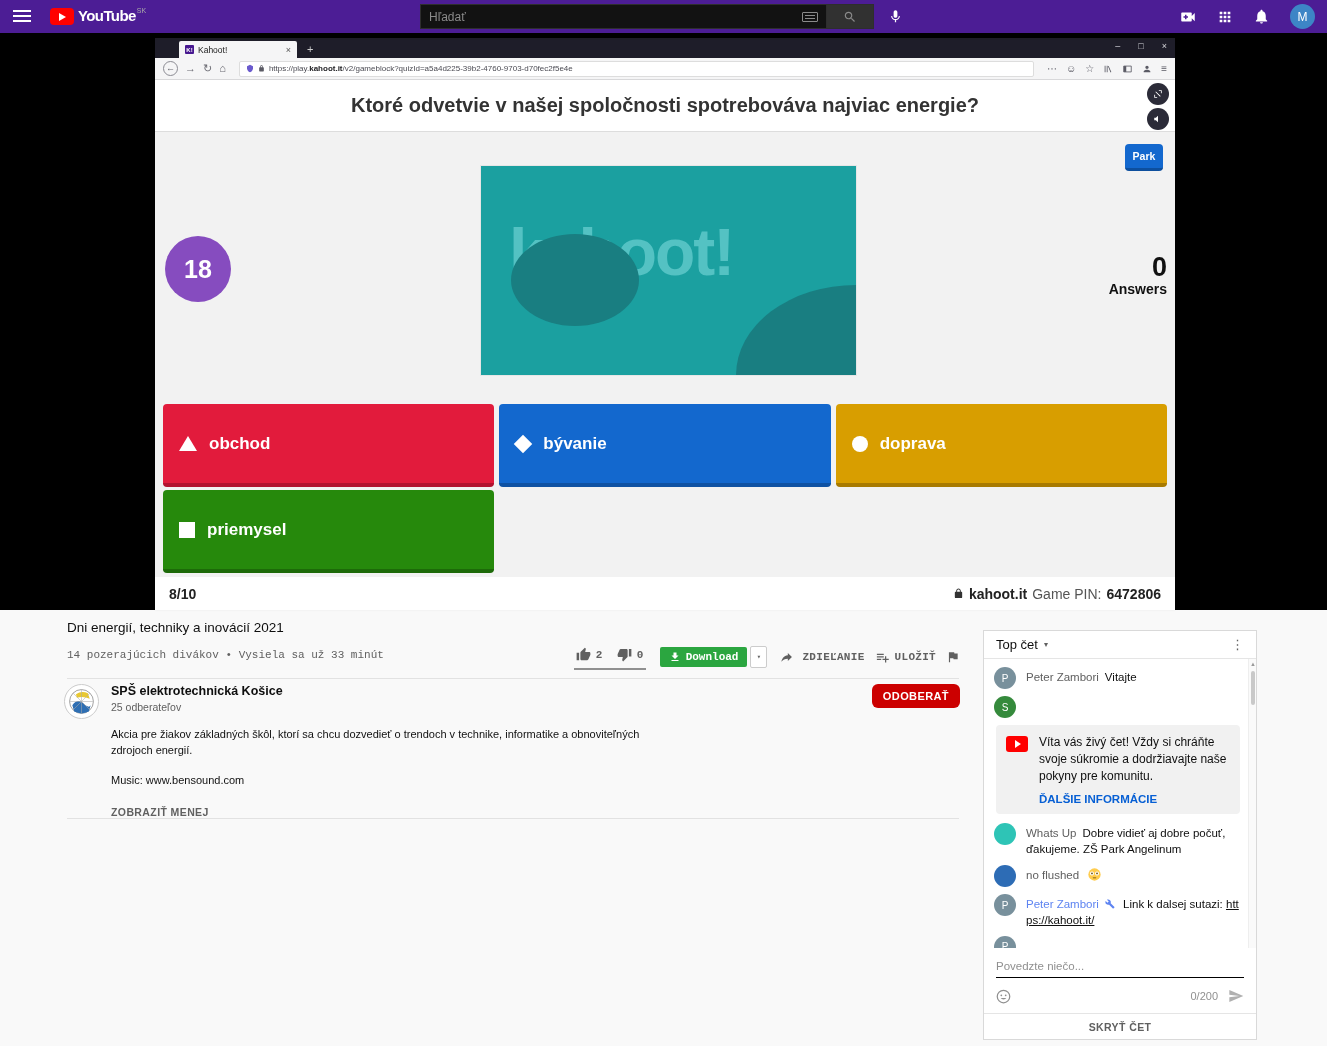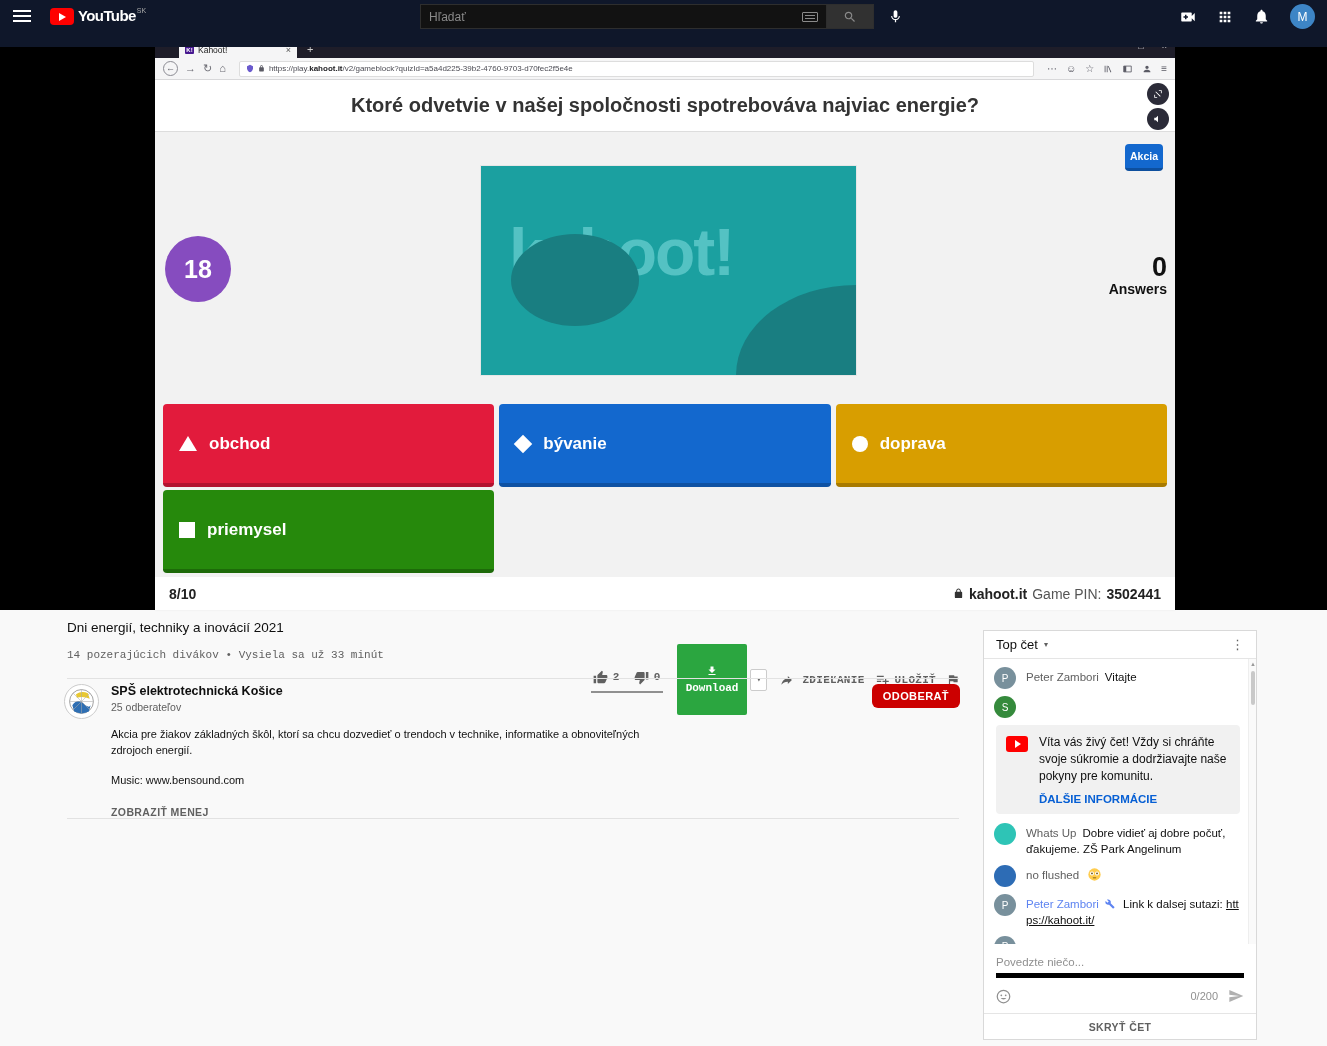--- a/index.html
+++ b/index.html
@@ -1,20 +1,20 @@
 <!DOCTYPE html>
 <html><head>
 <meta charset="utf-8">
 <style>
   * { margin:0; padding:0; box-sizing:border-box; }
   body { font-family:"Liberation Sans", sans-serif; background:#fff; }
   #app { position:relative; width:1327px; height:1046px; background:#f9f9f9; overflow:hidden; }
 
   
-  .yt-header { position:absolute; left:0; top:0; width:1327px; height:47px; background:#0f172a; z-index:30; display:flex; align-items:center; }
+  .yt-header { position:absolute; left:0; top:0; width:1327px; height:33px; background:#4c1d95; z-index:30; display:flex; align-items:center; }
   .hamburger { position:absolute; left:13px; top:10px; width:18px; height:13px; cursor:pointer; }
   .hamburger span { display:block; height:2px; background:#fff; margin-bottom:3px; }
   .yt-logo { position:absolute; left:50px; top:7px; display:flex; align-items:flex-start; }
   .yt-logo-icon { width:24px; height:17px; background:#f00; border-radius:4px; position:relative; margin-right:4px; margin-top:1px; }
   .yt-logo-icon:after { content:""; position:absolute; left:9px; top:4.5px; border-left:7px solid #fff; border-top:4px solid transparent; border-bottom:4px solid transparent; }
   .yt-logo-text { color:#fff; font-size:15px; font-weight:700; letter-spacing:-0.6px; }
   .yt-logo-sup { color:#aaa; font-size:7px; margin-left:1px; }
   .yt-search-wrap { position:absolute; left:420px; top:4px; display:flex; align-items:center; }
   .yt-search { width:407px; height:25px; background:#121212; border:1px solid #2e2e2e; display:flex; align-items:center; padding:0 8px; }
   .yt-search input { flex:1; background:transparent; border:none; outline:none; color:#ddd; font-size:12px; font-family:"Liberation Sans",sans-serif; }
@@ -83,21 +83,21 @@
   .main-info { position:absolute; left:67px; top:620px; width:893px; }
   .v-title { font-size:13.5px; font-weight:400; color:#0f0f0f; }
   .meta-row { display:flex; justify-content:space-between; align-items:flex-start; margin-top:9px;font-family:Liberation Mono, monospace; }
   .v-meta { font-size:11px; color:#606060; padding-top:5px; }
   .actions { display:flex; align-items:center; gap:10px; color:#606060; }
   .likebar-wrap { position:relative; display:flex; gap:14px; padding:3px 2px 8px; }
   .likebar { position:absolute; left:0; right:0; bottom:0; height:2px; background:#909090; }
   .act { display:flex; align-items:center; gap:5px; font-size:11px; font-weight:700; letter-spacing:.3px; color:#606060; cursor:pointer; }
   .act svg { display:block; }
   .dl-group { display:flex; align-items:center; margin:0 4px; }
-  .dl-btn { display:flex; align-items:center; gap:5px; background:#2ba640; color:#fff; font-size:11px; font-weight:700; padding:21px 9px; border-radius:2px; cursor:pointer;flex-direction:column; }
+  .dl-btn { display:flex; align-items:center; gap:5px; background:#2ba640; color:#fff; font-size:11px; font-weight:700; padding:4px 9px; border-radius:2px; cursor:pointer; }
   .dl-caret { width:17px; height:22px; background:#fff; border:1px solid #ccc; margin-left:3px; border-radius:2px; color:#666; font-size:7px; display:flex; align-items:center; justify-content:center; cursor:pointer; }
   .divider { position:absolute; left:67px; width:892px; border-top:1px solid #e2e2e2; }
   .channel-row { position:absolute; left:64px; top:684px; width:896px; display:flex; align-items:flex-start; }
   .ch-avatar { width:35px; height:35px; border-radius:50%; background:#fff; border:1px solid #ccc; position:relative; overflow:hidden; flex:0 0 auto; }
   .ch-avatar svg { display:block; }
   .ch-txt { margin-left:12px; }
   .ch-name { font-size:12.5px; font-weight:700; color:#0f0f0f; }
   .ch-subs { font-size:10.5px; color:#606060; margin-top:3px; }
   .subscribe { margin-left:auto; background:#c00; color:#fff; font-size:11px; font-weight:700; letter-spacing:.4px; padding:6px 11px; border-radius:6px; cursor:pointer; }
   .description { position:absolute; left:111px; top:727px; width:540px; font-size:11px; color:#111; line-height:1.42; }
@@ -120,21 +120,21 @@
   .msg-link { color:#0f0f0f; text-decoration:underline; word-break:break-all; cursor:pointer; }
   .notice { background:#f1f1f1; border-radius:4px; margin:4px 2px 9px 2px; padding:9px 10px; display:flex; }
   .notice-icon { width:22px; height:16px; background:#f00; border-radius:3px; position:relative; flex:0 0 auto; margin-right:11px; margin-top:2px; }
   .notice-icon:after { content:""; position:absolute; left:8.5px; top:4px; border-left:6px solid #fff; border-top:4px solid transparent; border-bottom:4px solid transparent; }
   .notice-txt { font-size:12px; color:#0f0f0f; line-height:1.4; }
   .notice-link { margin-top:9px; font-size:11.5px; font-weight:700; color:#065fd4; cursor:pointer; }
   .chat-scrollbar { position:absolute; right:0; top:0; bottom:0; width:8px; background:#fafafa; border-left:1px solid #eee; }
   .chat-scroll-arrow { position:absolute; top:2px; left:1px; font-size:6px; color:#999; cursor:pointer; }
   .chat-scroll-thumb { position:absolute; top:12px; left:1.5px; width:4px; height:34px; background:#c9c9c9; border-radius:2px; cursor:pointer; }
   .chat-input-area { padding:8px 12px 0; }
-  .chat-input { width:100%; border:none; border-bottom:5px solid #000000; font-size:11.5px; color:#0f0f0f; padding:4px 0 5px; outline:none; background:transparent; font-family:"Liberation Sans",sans-serif; }
+  .chat-input { width:100%; border:none; border-bottom:1px solid #000000; font-size:11.5px; color:#0f0f0f; padding:4px 0 5px; outline:none; background:transparent; font-family:"Liberation Sans",sans-serif; }
   .chat-input::placeholder { color:#909090; }
   .chat-input-row { display:flex; align-items:center; padding:10px 0 9px; }
   .emoji-btn { cursor:pointer; display:flex; }
   .chat-counter { margin-left:auto; font-size:11px; color:#909090; }
   .send-btn { margin-left:10px; cursor:pointer; display:flex; }
   .chat-footer { border-top:1px solid #e5e5e5; text-align:center; padding:7px 0 6px; font-size:10.5px; font-weight:700; letter-spacing:.4px; color:#606060; cursor:pointer; }
 </style>
 </head>
 <body>
 
@@ -246,21 +246,21 @@
           </div>
           <div class="k-circle">
             <svg width="10" height="10" viewBox="0 0 24 24">
                 <path fill="#fff" d="M3 9v6h4l5 5V4L7 9H3z"></path>
               </svg>
           </div>
         </div>
       </div>
 
       <div class="k-body">
-        <div class="k-skip">Akcia</div>
+        <div class="k-skip">Park</div>
         <div class="k-timer">18</div>
         <div class="k-answers">
           <div class="num">0</div>
           <div class="lbl">Answers</div>
         </div>
         <div class="k-media">
           <div class="k-media-word">kahoot!</div>
           <div class="k-media-ellipse"></div>
           <div class="k-media-quarter"></div>
         </div>
@@ -285,21 +285,21 @@
       </div>
 
       <div class="k-footer">
         <div class="k-progress">8/10</div>
         <div class="k-pin-wrap">
           <svg width="11" height="13" viewBox="0 0 24 24">
               <path fill="#333" d="M18 8h-1V6c0-2.76-2.24-5-5-5S7 3.24 7 6v2H6c-1.1 0-2 .9-2 2v10c0 1.1.9 2 2 2h12c1.1 0 2-.9 2-2V10c0-1.1-.9-2-2-2zM9 6c0-1.66 1.34-3 3-3s3 1.34 3 3v2H9V6z"></path>
             </svg>
           <span class="brand">kahoot.it</span>
           <span>Game PIN:</span>
-          <span class="pin">3502441</span>
+          <span class="pin">6472806</span>
         </div>
       </div>
 
     </div>
   </div>
 
   <div class="main-info">
     <div class="v-title">Dni energií, techniky a inovácií 2021</div>
     <div class="meta-row">
       <div class="v-meta">14 pozerajúcich divákov • Vysiela sa už 33 minút</div>

